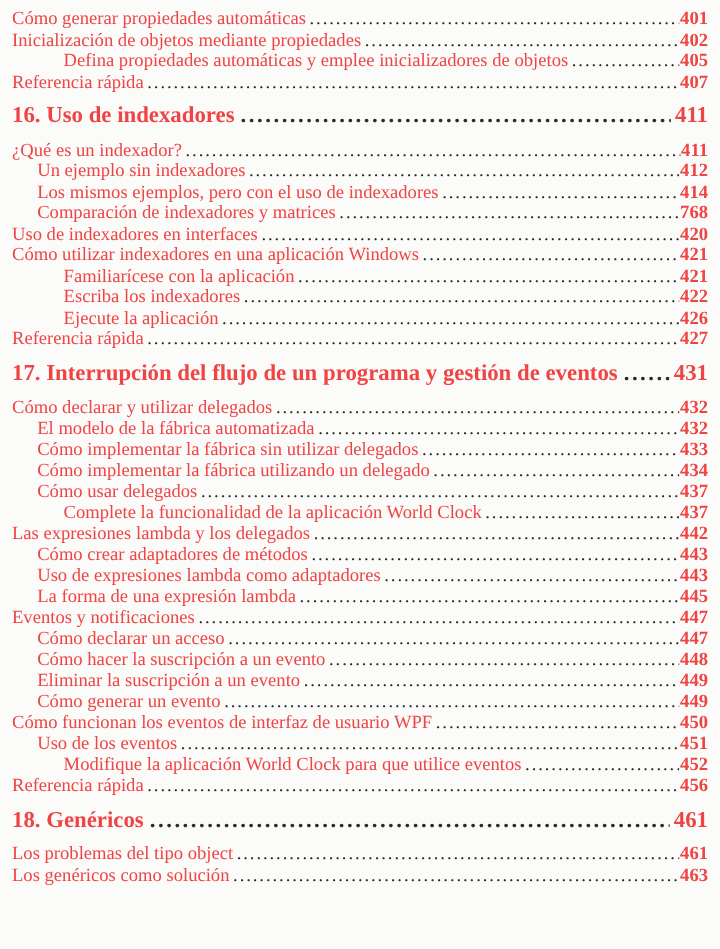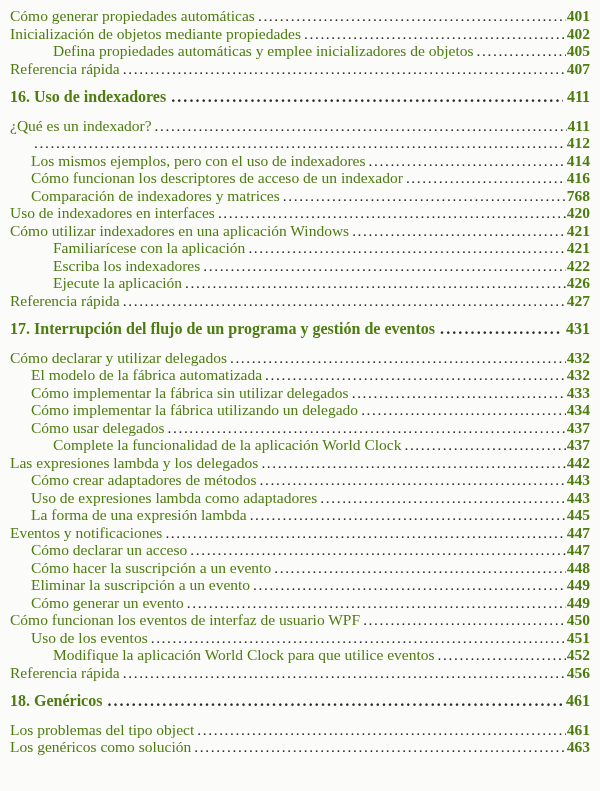--- a/index.html
+++ b/index.html
@@ -7,21 +7,21 @@
     padding: 0;
     background: #fbfbfa;
   }
   .page {
     position: relative;
     width: 600px;
     height: 791px;
     box-sizing: border-box;
     padding: 7px 10px 0 10px;
     background: #fbfbfa;
-    color: #4d7c0f;
+    color: #ef4444;
     font-family: "Liberation Serif", "DejaVu Serif", serif;
     font-size: 15.5px;
     line-height: 17.5px;
     overflow: hidden;
   }
   .toc-row {
     display: flex;
     align-items: baseline;
     white-space: nowrap;
   }
@@ -36,21 +36,21 @@
     content: "............................................................................................................................................................................";
     letter-spacing: 1.6px;
     color: #2a2a2a;
   }
   .toc-row .pagenum { flex: 0 0 auto; font-weight: bold; }
   .lvl-0 { padding-left: 0; }
   .lvl-1 { padding-left: 21px; }
   .lvl-2 { padding-left: 43px; }
   .chapter {
     font-weight: bold;
-    font-size: 16px;
+    font-size: 19px;
     margin-top: 11px;
     margin-bottom: 11px;
   }
   .chapter .leader { margin-left: 5px; }
   .chapter .leader::after {
     letter-spacing: 2.1px;
   }
   .chapter .pagenum { margin-left: 3px; }
 </style>
 </head>
@@ -82,32 +82,28 @@
         <span class="label">16. Uso de indexadores</span>
         <span class="leader"></span>
         <span class="pagenum">411</span>
       </div>
       <div class="toc-row lvl-0">
         <span class="label">¿Qué es un indexador?</span>
         <span class="leader"></span>
         <span class="pagenum">411</span>
       </div>
       <div class="toc-row lvl-1">
+        <span class="label">Un ejemplo sin indexadores</span>
         <span class="leader"></span>
         <span class="pagenum">412</span>
       </div>
       <div class="toc-row lvl-1">
         <span class="label">Los mismos ejemplos, pero con el uso de indexadores</span>
         <span class="leader"></span>
         <span class="pagenum">414</span>
-      </div>
-      <div class="toc-row lvl-1">
-        <span class="label">Cómo funcionan los descriptores de acceso de un indexador</span>
-        <span class="leader"></span>
-        <span class="pagenum">416</span>
       </div>
       <div class="toc-row lvl-1">
         <span class="label">Comparación de indexadores y matrices</span>
         <span class="leader"></span>
         <span class="pagenum">768</span>
       </div>
       <div class="toc-row lvl-0">
         <span class="label">Uso de indexadores en interfaces</span>
         <span class="leader"></span>
         <span class="pagenum">420</span>

